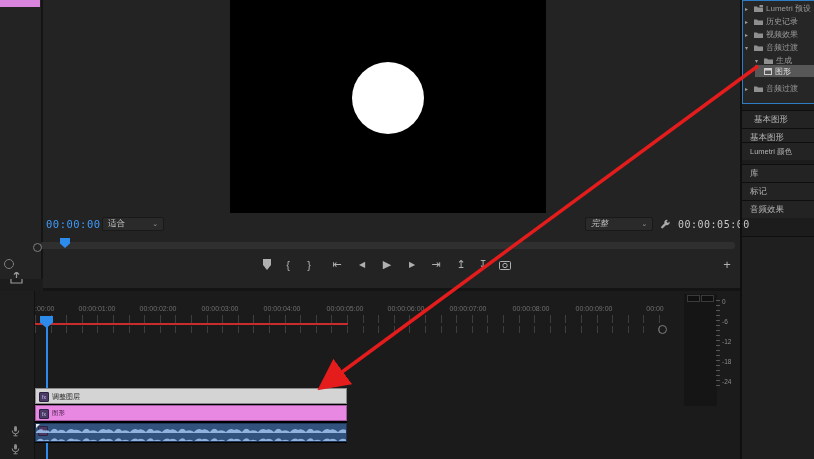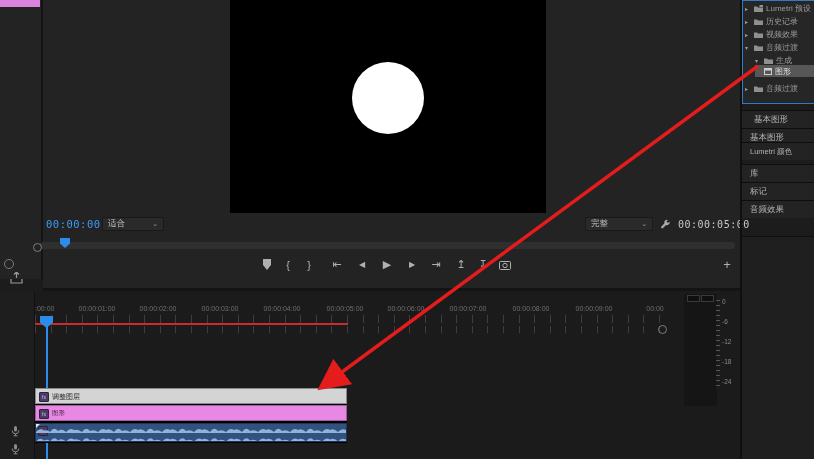--- a/index.html
+++ b/index.html
@@ -84,21 +84,21 @@
 
   <div id="program-panel" class="abs"></div>
   <div id="viewer" class="abs"></div>
   <div id="circle-shape" class="abs"></div>
 
   <div class="abs tc-blue mono" style="left:46px;top:218px;">00:00:00:05</div>
   <div class="abs dropdown" style="left:102px;top:217px;width:62px;">
     <span>适合</span>
     <span class="chev">⌄</span>
   </div>
-  <div class="abs dropdown" style="left:585px;top:217px;width:68px;">
+  <div class="abs dropdown" style="left:585px;top:217px;width:68px;font-style:italic;">
     <span>完整</span>
     <span class="chev">⌄</span>
   </div>
   <div class="abs" style="left:660px;top:219px;">
     <svg width="11" height="11" viewBox="0 0 11 11">
         <path d="M9.5 2.5 a2.6 2.6 0 0 1 -3.4 3.4 L3 9 a1.1 1.1 0 0 1 -1.6 -1.6 L4.5 4.3 a2.6 2.6 0 0 1 3.4 -3.4 L6.4 2.4 l1.6 1.6 z" fill="#ababab"></path>
       </svg>
   </div>
   <div class="abs tc-white mono" style="left:678px;top:219px;">00:00:05:00</div>
 

